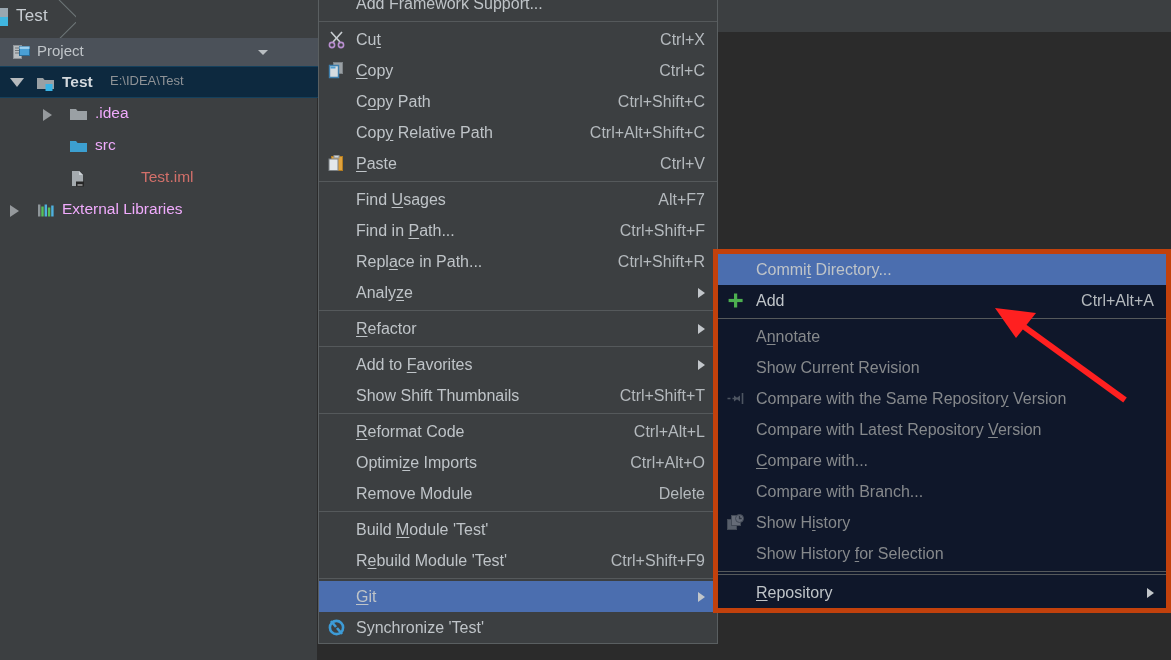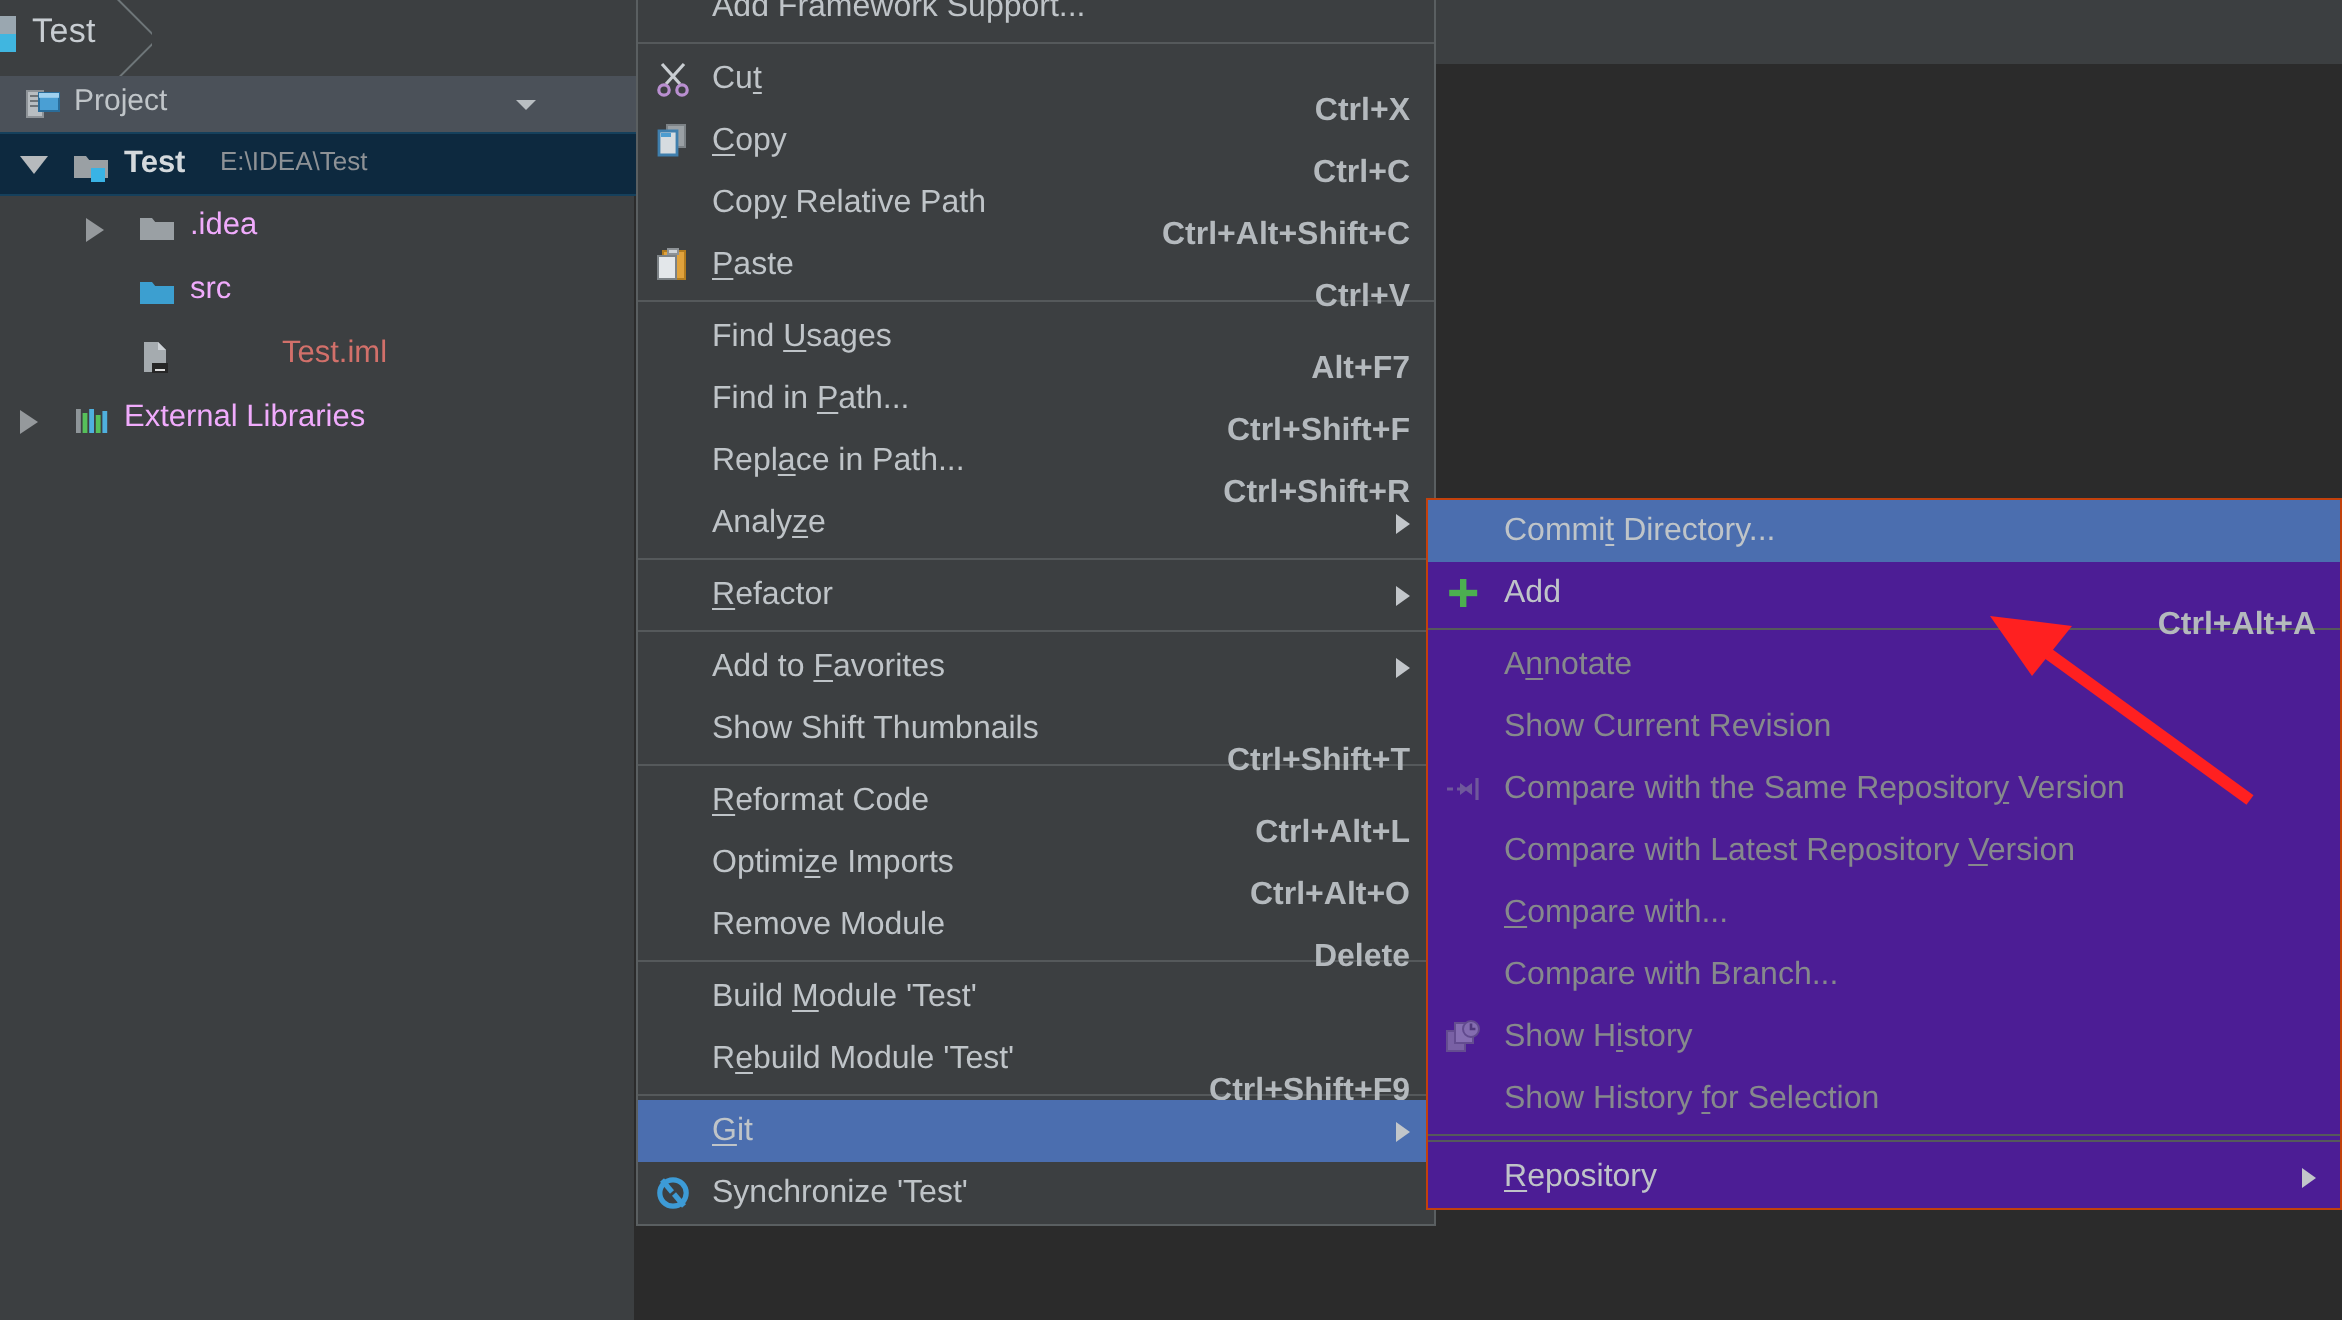--- a/index.html
+++ b/index.html
@@ -137,42 +137,41 @@
   }
   .mi.selected { background: #4b6eaf; }
   .mi .mi-icon {
     position: absolute; left: 8px; top: 6px;
     width: 19px; height: 19px;
   }
   .mi .mi-label {
     position: absolute; left: 37px; top: 0;
   }
   .mi .mi-accel {
-    position: absolute; right: 12px; top: 16px;
+    position: absolute; right: 12px; top: 0;
     color: #b4b9bd;
-    font-weight: bold;
   }
   .mi .mi-arrow {
     position: absolute; right: 12px; top: 11px;
     width: 0; height: 0;
     border-top: 5px solid transparent;
     border-bottom: 5px solid transparent;
     border-left: 7px solid #c2c6ca;
   }
   .mi .mne { text-decoration: underline; text-underline-offset: 2px; }
   .msep {
     height: 1px; background: #55595b; margin: 2px 0;
   }
 
   
   #submenu {
     position: absolute; left: 713px; top: 249px;
     width: 458px;
-    background: #4c1d95;
-    border: 1px solid #c2410c;
+    background: #0f172a;
+    border: 5px solid #c2410c;
     box-sizing: border-box;
   }
   #submenu .mi { color: #bfc4c8; }
   #submenu .mi.disabled { color: #86898c; }
   #submenu .mi.disabled .mi-icon { opacity: .45; }
   #submenu .mi .mi-label { left: 38px; }
 
   
   #annotation {
     position: absolute; left: 0; top: 0;
@@ -277,20 +276,24 @@
         <svg class="mi-icon" viewBox="0 0 19 19">
           <rect x="6.5" y="1.5" width="9" height="11" fill="#9aa0a4" stroke="#7c8286"></rect>
           <rect x="2.5" y="4.5" width="9" height="12" fill="#d6dce0" stroke="#3f7fad"></rect>
           <path d="M2.5 4.5 h9 v12 h-9z" fill="none" stroke="#3f7fad" stroke-width="1.4"></path>
           <path d="M3.5 5.5 h5 v2 h-5z" fill="#4d9dd0"></path>
         </svg>
         <div class="mi-label"><span class="mne">C</span>opy</div>
         <div class="mi-accel">Ctrl+C</div>
       </div>
       <div class="mi">
+        <div class="mi-label">C<span class="mne">o</span>py Path</div>
+        <div class="mi-accel">Ctrl+Shift+C</div>
+      </div>
+      <div class="mi">
         <div class="mi-label">Cop<span class="mne">y</span> Relative Path</div>
         <div class="mi-accel">Ctrl+Alt+Shift+C</div>
       </div>
       <div class="mi">
         <svg class="mi-icon" viewBox="0 0 19 19">
           <rect x="4.5" y="2.5" width="11" height="14" fill="#e0a23c" stroke="#b37c1f"></rect>
           <rect x="2" y="5" width="9" height="11.5" fill="#e3e7ea" stroke="#7c8286"></rect>
           <rect x="7" y="1.5" width="5" height="2.5" fill="#cfd4d8" stroke="#8d9296"></rect>
         </svg>
         <div class="mi-label"><span class="mne">P</span>aste</div>

